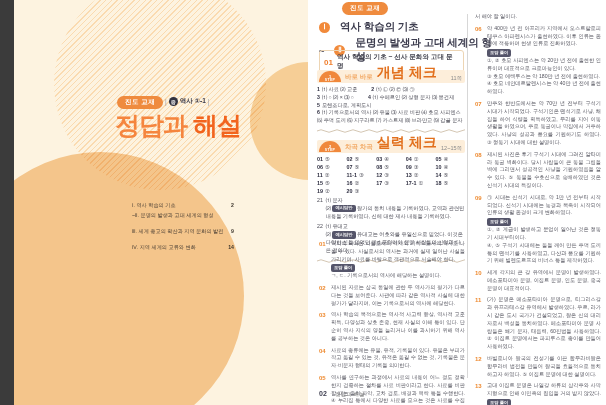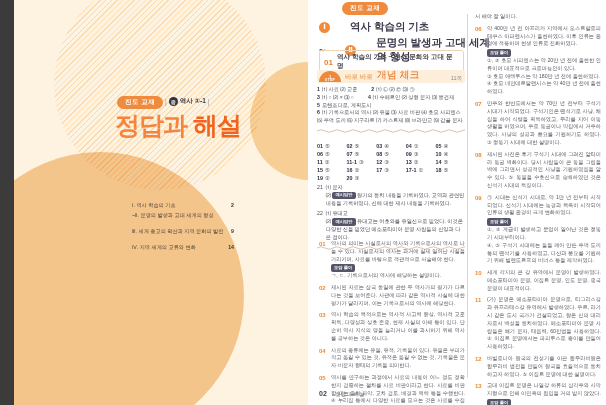--- a/index.html
+++ b/index.html
@@ -27,41 +27,41 @@
   #lp-title .t2 { color:#f2641e; }
   #lp-toc { position:absolute; left:118px; top:202px; width:102px; font-size:5.2px; color:#4a3f35; }
   .toc-row { display:flex; justify-content:space-between; margin-bottom:9px; }
   .toc-row.tight { margin-top:-6px; }
   .toc-page { font-weight:bold; color:#3a3229; }
 
   
   #right-page { left:308px; width:298px; background:#ffffff; }
   #rp-badge { position:absolute; left:34px; top:2px; }
   #rp-header { position:absolute; left:11px; top:20px; width:180px; font-weight:bold; color:#3c3c4e; font-size:10.5px; }
-  .hdr-line { display:flex; align-items:center; gap:20px; margin-bottom:2px; }
+  .hdr-line { display:flex; align-items:center; gap:10px; margin-bottom:2px;font-family:Liberation Serif, serif; }
   .rom-circle { display:inline-flex; align-items:center; justify-content:center; width:11px; height:11px;
     border-radius:50%; background:#f18a3b; color:#fff; font-size:7px; font-weight:bold; flex:none; }
   .hdr-prefix { font-size:10.5px; }
   #rp-lesson { position:absolute; left:11px; top:50px; width:145px; border:1px solid #edd5b4; border-radius:3px;
     padding:2px 4px; display:flex; align-items:center; gap:4px; }
   #rp-lesson .ln { color:#f07f2e; font-weight:bold; font-size:8px; }
   #rp-lesson .lt { color:#44444f; font-weight:bold; font-size:6.6px; }
 
   .step-block { position:absolute; left:9px; width:148px; }
   #step1 { top:70px; }
   #step2 { top:140px; }
   .step-head { display:flex; align-items:flex-end; gap:4px; background:#fdeeda; border-radius:2px;
     padding:1px 3px 1px 2px; height:13px; }
   .step-dome { width:22px; height:11px; border-radius:11px 11px 0 0; background:#f0883c; color:#fff;
     display:flex; flex-direction:column; align-items:center; justify-content:flex-end; line-height:1;
     font-weight:bold; align-self:flex-end; }
   .step-dome .sd-num { font-size:4px; }
   .step-dome .sd-lbl { font-size:3.5px; letter-spacing:0.3px; }
   .step-sub { color:#f2aa66; font-weight:bold; font-size:6.5px; }
-  .step-title { color:#e2701d; font-weight:normal; font-size:10px; }
+  .step-title { color:#e2701d; font-weight:bold; font-size:14px; }
   .step-pages { margin-left:auto; color:#8a8a8a; font-size:5.5px; }
   .ans-rows { margin-top:3px; font-size:5.2px; color:#4a4a55; line-height:1.5; }
   .ans-pair { display:flex; gap:14px; }
   .qn { font-weight:bold; color:#2e2e40; margin-right:2px; }
   .wavy { display:block; margin-top:3px; width:100%; height:5px; }
 
   .grid { display:grid; grid-template-columns:repeat(5,1fr); row-gap:2px; margin-top:3px;
     font-size:5.4px; color:#4a4a55; }
   .gcell .gn { font-weight:bold; color:#2e2e40; margin-right:2px; }
   .subj { display:flex; gap:3px; margin-top:3px; font-size:5.2px; color:#4a4a55; line-height:1.5; }
@@ -165,20 +165,29 @@
       </div>
       <div><span class="qn">5</span><span>모헨조다로, 계획도시</span></div>
       <div><span class="qn">6</span><span>⑴ 기록으로서의 역사 ⑵ 유물 ⑶ 사료 비판 ⑷ 호모 사피엔스 ⑸ 주먹 도끼 ⑹ 지구라트 ⑺ 카스트제 ⑻ 브라만교 ⑼ 갑골 문자</span></div>
     </div>
     <svg class="wavy" viewBox="0 0 148 5" preserveAspectRatio="none">
       <path d="M0 3 Q4 0.5 8 3 T16 3 T24 3 T32 3 T40 3 T48 3 T56 3 T64 3 T72 3 T80 3 T88 3 T96 3 T104 3 T112 3 T120 3 T128 3 T136 3 T144 3 T152 3" fill="none" stroke="#c9b7a0" stroke-width="0.8"></path>
     </svg>
   </div>
 
   <div class="step-block" id="step2">
+    <div class="step-head">
+      <span class="step-dome">
+        <span class="sd-num">2</span>
+        <span class="sd-lbl">STEP</span>
+      </span>
+      <span class="step-sub">차곡 차곡</span>
+      <span class="step-title">실력 체크</span>
+      <span class="step-pages">12~15쪽</span>
+    </div>
     <div class="grid">
       <span class="gcell"><span class="gn">01</span><span>⑤</span></span>
       <span class="gcell"><span class="gn">02</span><span>⑤</span></span>
       <span class="gcell"><span class="gn">03</span><span>④</span></span>
       <span class="gcell"><span class="gn">04</span><span>①</span></span>
       <span class="gcell"><span class="gn">05</span><span>④</span></span>
       <span class="gcell"><span class="gn">06</span><span>⑤</span></span>
       <span class="gcell"><span class="gn">07</span><span>⑤</span></span>
       <span class="gcell"><span class="gn">08</span><span>⑤</span></span>
       <span class="gcell"><span class="gn">09</span><span>③</span></span>

